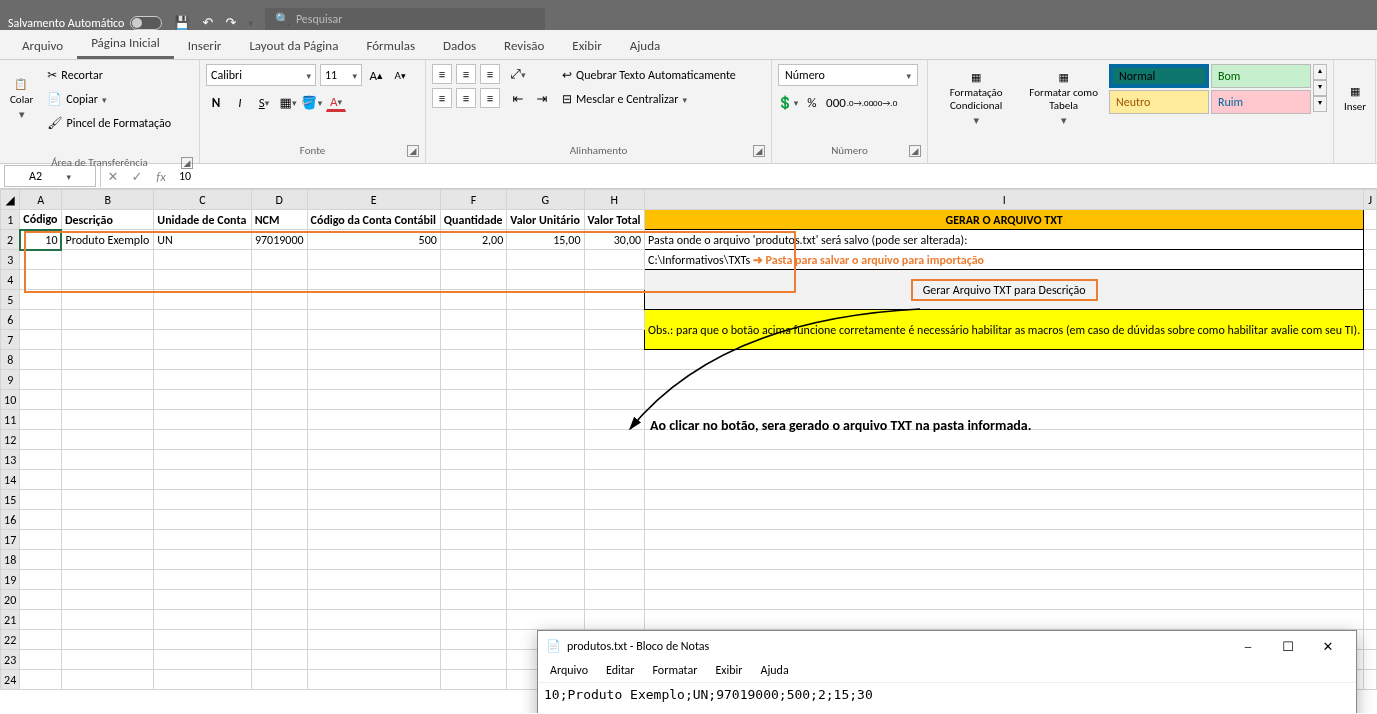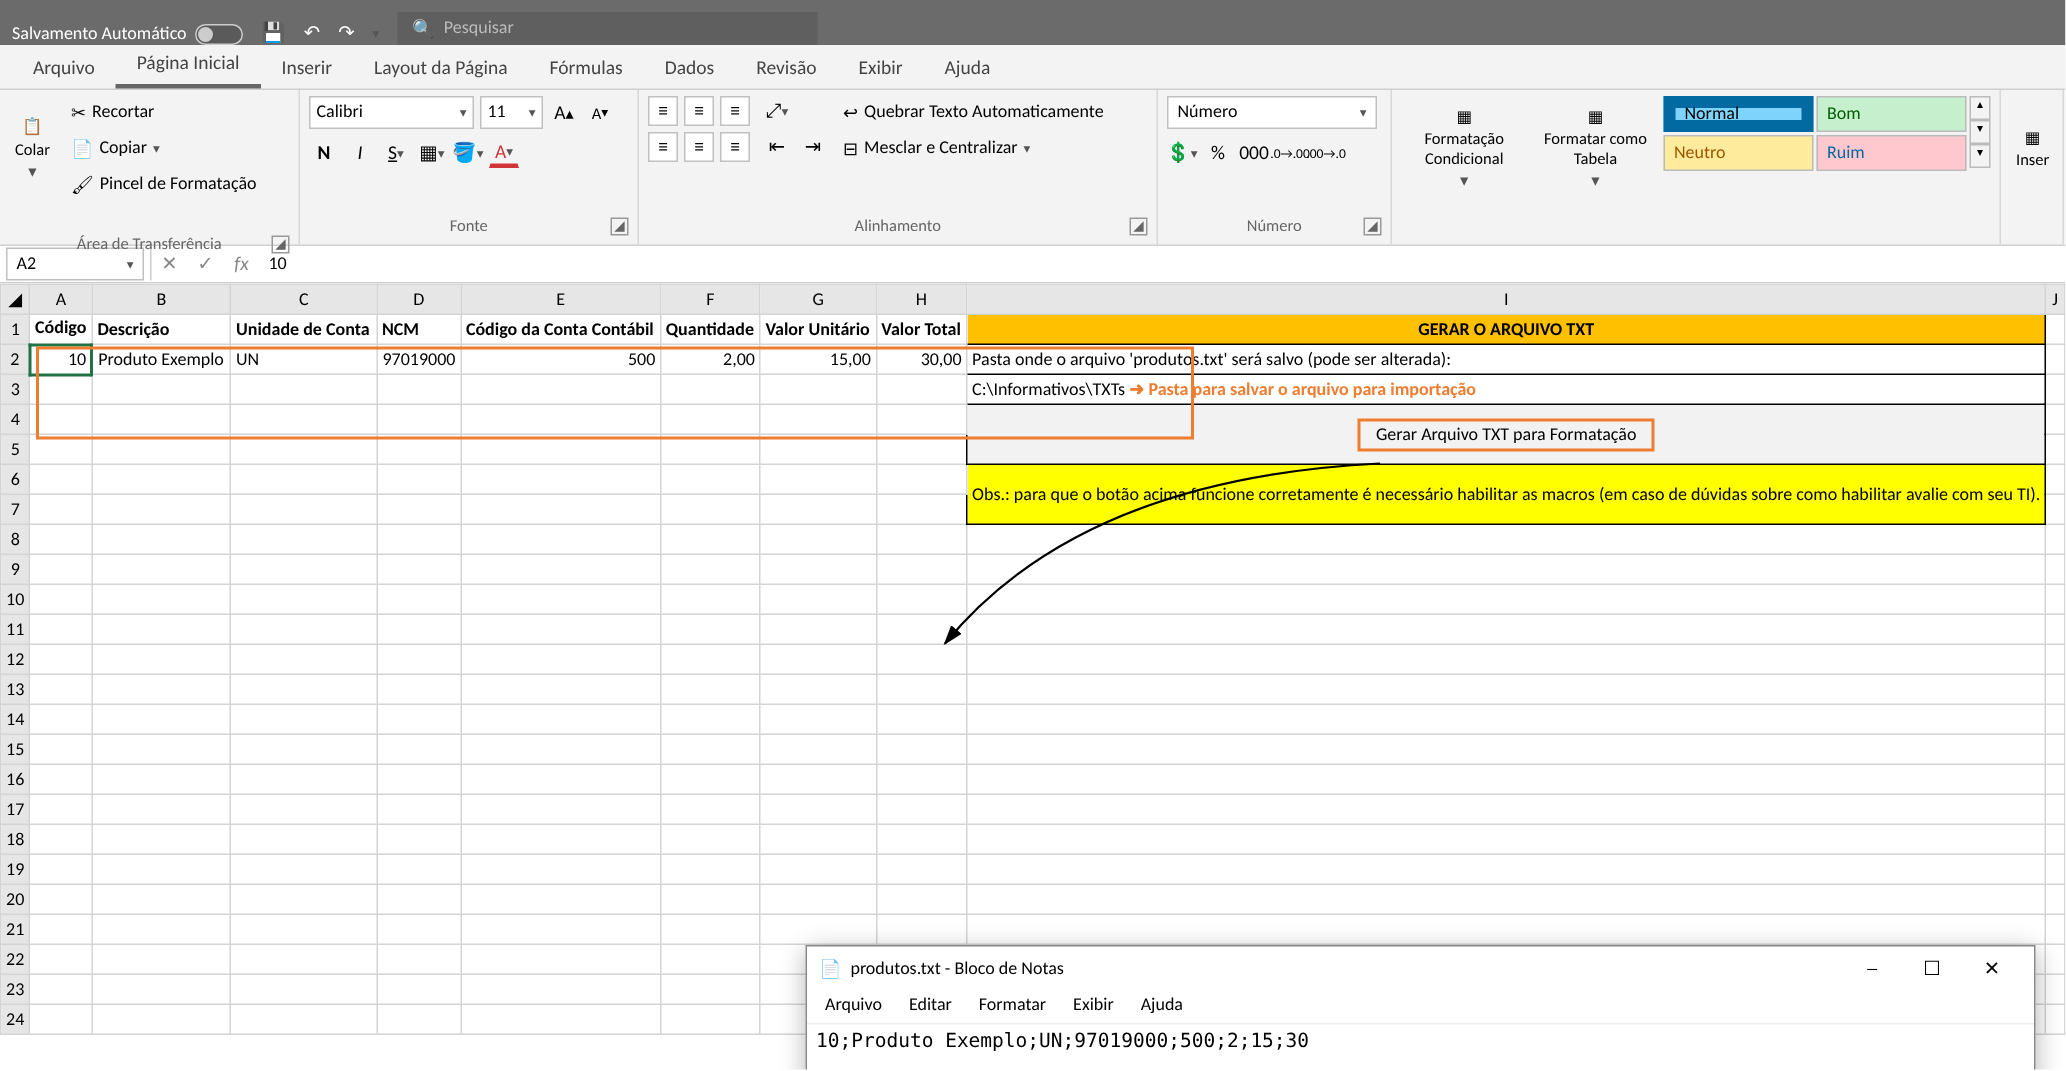--- a/index.html
+++ b/index.html
@@ -35,30 +35,30 @@
   .chev { font-size: 9px; color: #555; }
   .sq { width: 20px; height: 20px; display: inline-flex; align-items: center; justify-content: center; border: 1px solid transparent; cursor: pointer; }
 
   .align-grid { display: grid; grid-template-columns: repeat(3, 22px); gap: 2px; }
   .align-grid .sq { border: 1px solid #c0c0c0; background: #fff; }
 
   .number-box { width: 180px; height: 22px; border: 1px solid #c0c0c0; background: #fff; padding: 0 6px; font-size: 12px; display: flex; align-items: center; justify-content: space-between; }
 
   .styles-grid { display: grid; grid-template-columns: 100px 100px; grid-template-rows: 24px 24px; gap: 2px; }
   .style-cell { border: 1px solid #bbb; display: flex; align-items: center; padding: 0 6px; font-size: 12px; cursor: pointer; }
-  .style-normal { background: #7dd3fc; border: 8px solid #0369a1; }
+  .style-normal { background: #0f766e; border: 4px solid #0369a1; }
   .style-bom { background: #c6efce; color: #006100; }
   .style-neutro { background: #ffeb9c; color: #9c5700; }
   .style-ruim { background: #ffc7ce; color: #0369a1; }
   .styles-nav { display: flex; flex-direction: column; width: 14px; }
   .styles-nav div { border: 1px solid #bbb; height: 16px; font-size: 8px; text-align: center; cursor: pointer; }
 
   
   .formula-bar { height: 25px; display: flex; align-items: center; border-bottom: 1px solid #ccc; background: #fff; }
-  .name-box { width: 92px; height: 22px; border: 1px solid #c0c0c0; margin: 0 4px; padding: 0 6px; display: flex; align-items: center; justify-content: space-between; font-size: 12px; }
+  .name-box { width: 92px; height: 22px; border: 1px solid #c0c0c0; margin: 0 4px; padding: 0 24px; display: flex; align-items: center; justify-content: space-between; font-size: 12px; }
   .fb-btn { width: 24px; height: 22px; display: flex; align-items: center; justify-content: center; color: #888; border: 1px solid transparent; }
   .formula-input { flex: 1; padding: 0 6px; font-size: 12px; height: 22px; line-height: 22px; }
 
   
   .grid-area { position: relative; height: 524px; overflow: hidden; background: #fff; }
   table.sheet { border-collapse: collapse; table-layout: fixed; }
   table.sheet th, table.sheet td { border: 1px solid #d4d4d4; font-size: 12px; height: 20px; padding: 0 3px; overflow: hidden; white-space: nowrap; }
   table.sheet th { background: #e6e6e6; font-weight: normal; text-align: center; }
   table.sheet th.rowhdr { background: #e6e6e6; width: 24px; }
   table.sheet th.corner { background: #e6e6e6; width: 24px; }
@@ -357,21 +357,21 @@
   <tr>
     <th class="rowhdr">4</th>
     <td></td>
           <td></td>
           <td></td>
           <td></td>
     <td></td>
           <td></td>
           <td></td>
           <td></td>
-    <td rowspan="2" style="text-align:center;border:1px solid #000;background:#f2f2f2;height:40px"><span class="btn-gerar">Gerar Arquivo TXT para Formatação</span></td>
+    <td rowspan="2" style="text-align:center;border:1px solid #000;background:#f2f2f2;height:40px"><span class="btn-gerar">Gerar Arquivo TXT para Descrição</span></td>
     <td></td>
   </tr>
   <tr>
     <th class="rowhdr">5</th>
     <td></td>
           <td></td>
           <td></td>
           <td></td>
           <td></td>
           <td></td>
@@ -632,20 +632,21 @@
 
   <svg class="arrow-svg" style="left:600px;top:110px;width:350px;height:150px">
     <defs>
         <marker id="ah" markerWidth="10" markerHeight="10" refX="8" refY="3" orient="auto">
           <path d="M0,0 L0,6 L9,3 z" fill="#000"></path>
         </marker>
       </defs>
     <path d="M 320 10 Q 120 20 30 130" stroke="#000" stroke-width="1.5" fill="none" marker-end="url(#ah)"></path>
   </svg>
 
+  <div class="annotation-text" style="left:650px;top:228px">Ao clicar no botão, sera gerado o arquivo TXT na pasta informada.</div>
 
   <div class="notepad">
     <div class="notepad-title">
       <div class="left">
         <span>📄</span>
         <span>produtos.txt - Bloco de Notas</span>
       </div>
       <div class="right-ctrls">
         <div class="win-btn">─</div>
         <div class="win-btn">☐</div>

